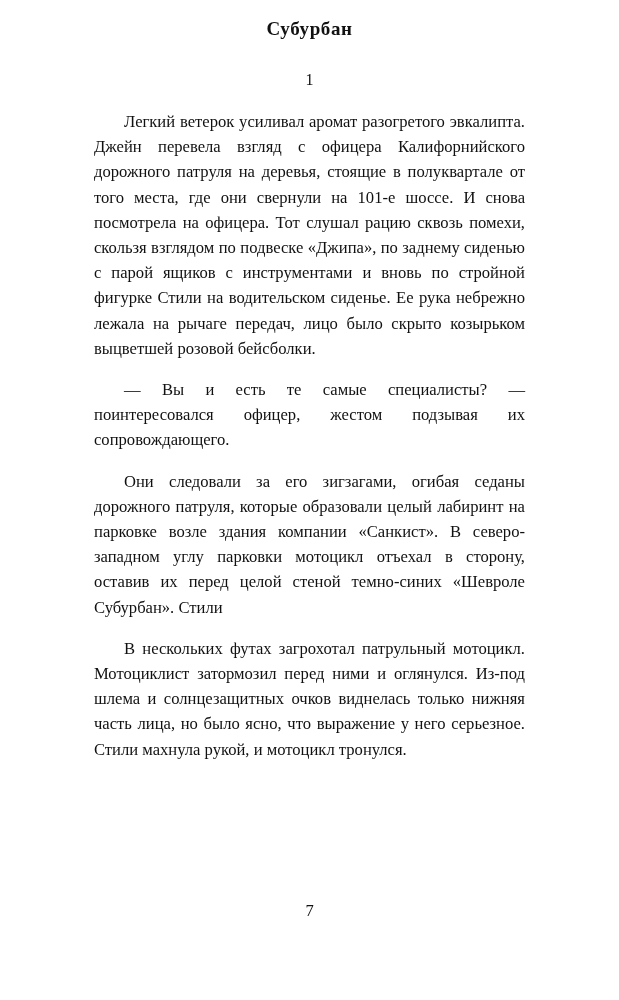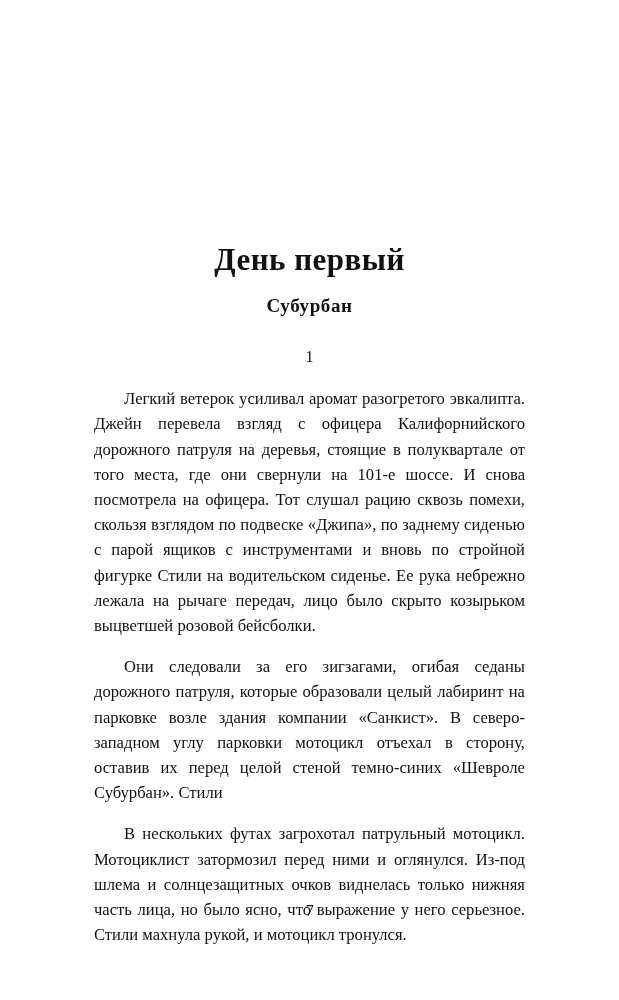--- a/index.html
+++ b/index.html
@@ -64,27 +64,27 @@
     bottom: 79px;
     text-align: center;
     font-size: 16.5px;
   }
 </style>
 </head>
 <body>
 
 <div class="page">
 
-  <div class="chapter-title">День первый</div>
 
   <div class="chapter-subtitle">Субурбан</div>
 
   <div class="section-number">1</div>
 
   <div class="body-text">
     <p>Легкий ветерок усиливал аромат разогретого эвкалипта. Джейн перевела взгляд с офицера Калифорнийского дорожного патруля на деревья, стоящие в полуквартале от того места, где они свернули на 101-е шоссе. И снова посмотрела на офицера. Тот слушал рацию сквозь помехи, скользя взглядом по подвеске «Джипа», по заднему сиденью с парой ящиков с инструментами и вновь по стройной фигурке Стили на водительском сиденье. Ее рука небрежно лежала на рычаге передач, лицо было скрыто козырьком выцветшей розовой бейсболки.</p>
+    <p>— Вы и есть те самые специалисты? — поинтересовался офицер, жестом подзывая их сопровождающего.</p>
     <p>Они следовали за его зигзагами, огибая седаны дорожного патруля, которые образовали целый лабиринт на парковке возле здания компании «Санкист». В северо-западном углу парковки мотоцикл отъехал в сторону, оставив их перед целой стеной темно-синих «Шевроле Субурбан». Стили</p>
     <p>В нескольких футах загрохотал патрульный мотоцикл. Мотоциклист затормозил перед ними и оглянулся. Из-под шлема и солнцезащитных очков виднелась только нижняя часть лица, но было ясно, что выражение у него серьезное. Стили махнула рукой, и мотоцикл тронулся.</p>
   </div>
 
   <div class="page-number">7</div>
 
 </div>
 
 </body></html>

